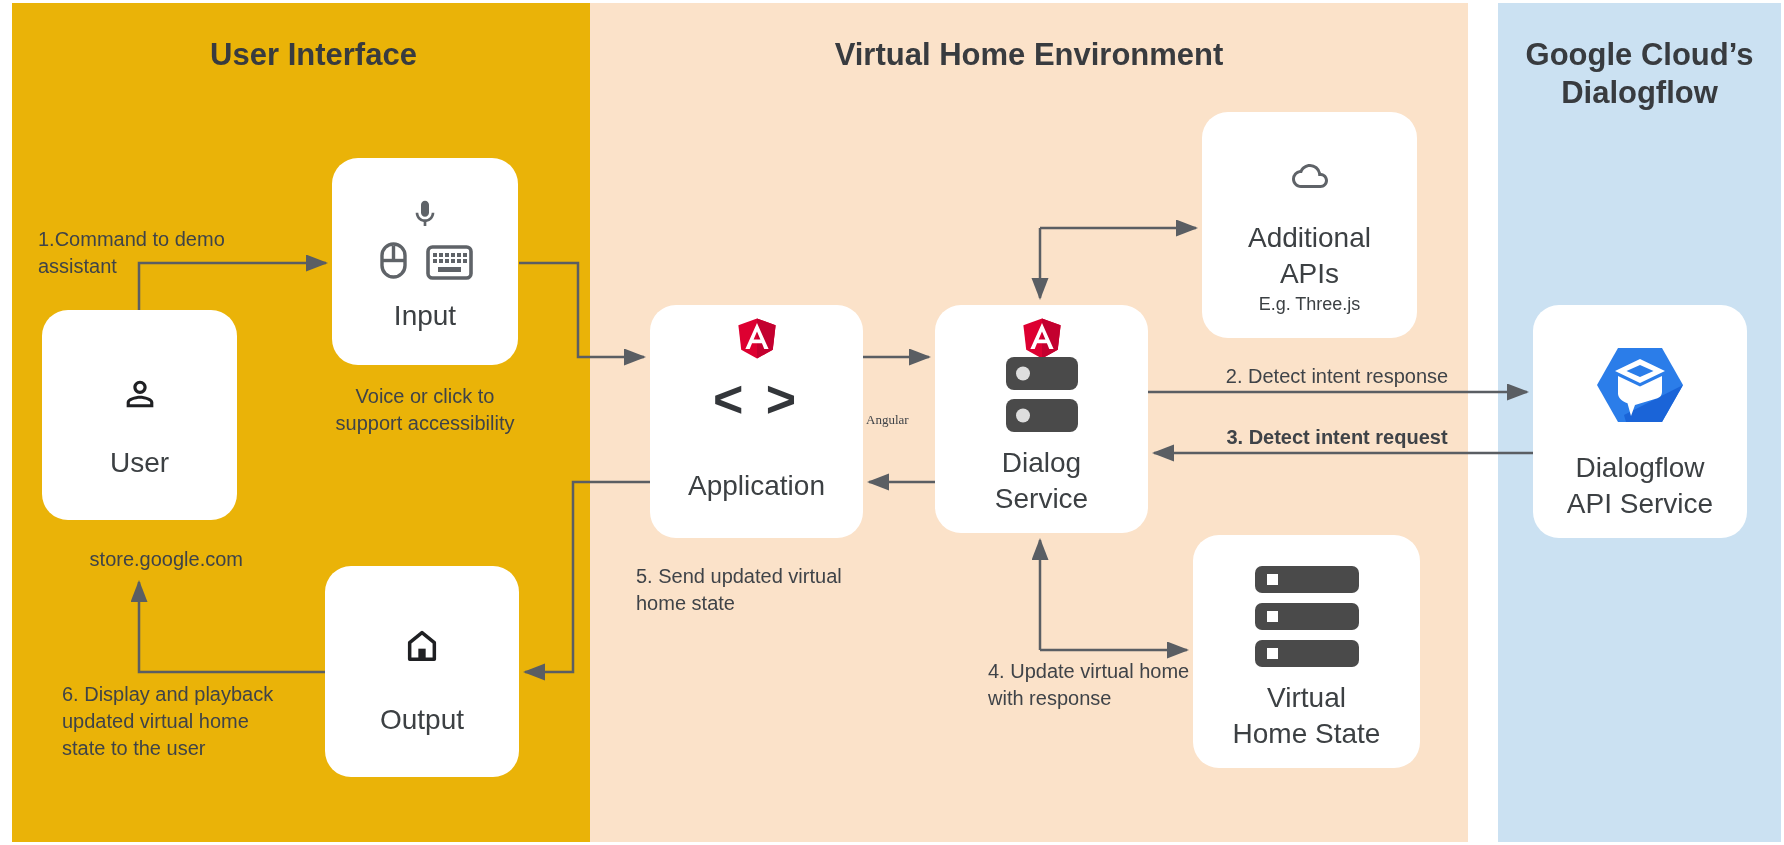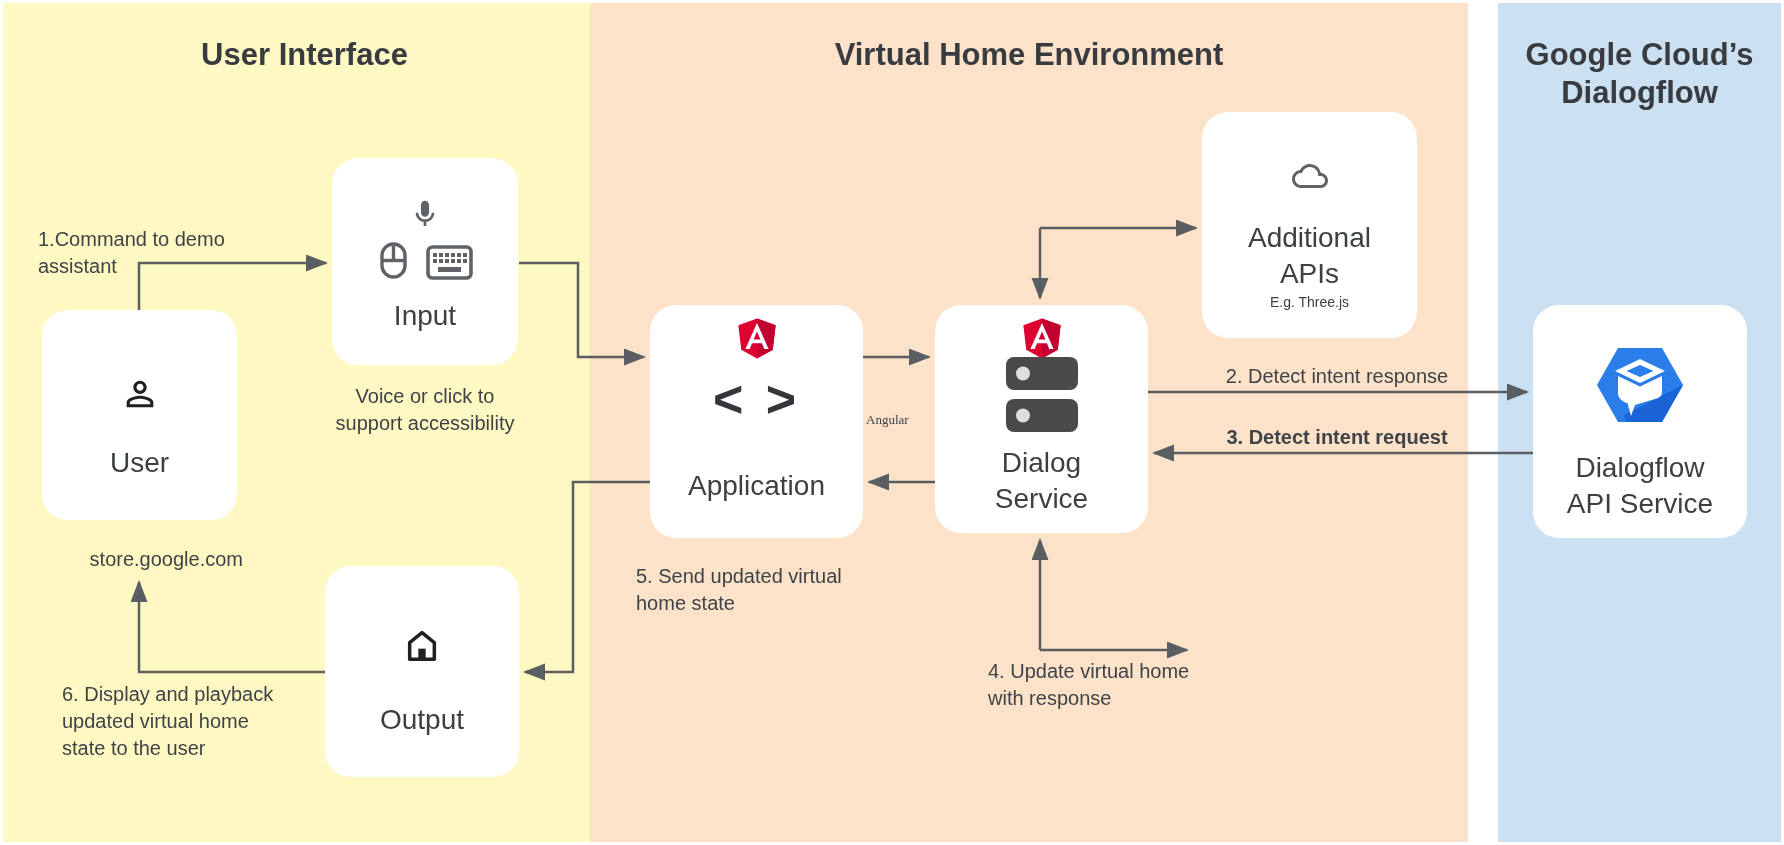--- a/index.html
+++ b/index.html
@@ -1,21 +1,21 @@
 <!DOCTYPE html>
 <html><head>
 <meta charset="utf-8">
 <style>
   html,body{margin:0;padding:0;background:#ffffff;}
   .canvas{
     position:relative;width:1784px;height:845px;background:#ffffff;overflow:hidden;
     font-family:"Liberation Sans",sans-serif;color:#3C4043;
   }
   .section{position:absolute;top:3px;height:839px;}
-  #sec-ui{left:3px;width:603px;background:#fef9c3;}
+  #sec-ui{left:12px;width:603px;background:#eab308;}
   #sec-vhe{left:590px;width:878px;background:#FBE2C9;}
   #sec-gcd{left:1498px;width:283px;background:#CBE1F2;}
   .section-title{
     position:absolute;top:33px;left:0;width:100%;text-align:center;
     font-size:31px;font-weight:700;color:#383B3F;line-height:38px;
   }
   .card{position:absolute;background:#ffffff;border-radius:26px;}
   #card-user{left:42px;top:310px;width:195px;height:210px;}
   #card-input{left:332px;top:158px;width:186px;height:207px;}
   #card-output{left:325px;top:566px;width:194px;height:211px;}
@@ -24,21 +24,21 @@
   #card-apis{left:1202px;top:112px;width:215px;height:226px;}
   #card-vhs{left:1193px;top:535px;width:227px;height:233px;}
   #card-df{left:1533px;top:305px;width:214px;height:233px;}
   .card .icon{position:absolute;left:50%;transform:translateX(-50%);}
   .node-label{
     position:absolute;left:0;width:100%;text-align:center;
     font-size:28px;line-height:36px;color:#3C4043;
   }
   .node-sub{
     position:absolute;left:0;width:100%;text-align:center;
-    font-size:14px;color:#3C4043;
+    font-size:18px;color:#3C4043;
   }
   .code-glyph{
     position:absolute;left:0;width:100%;top:64px;text-align:center;
     font-size:52px;font-weight:700;color:#33363A;letter-spacing:4px;
   }
   .annotation{
     position:absolute;font-size:20px;line-height:27px;color:#3F4348;
   }
   .center{text-align:center;}
   #connectors{position:absolute;left:0;top:0;pointer-events:none;}
@@ -154,20 +154,40 @@
         <path fill="#5F6368" d="M19.35 10.04A7.49 7.49 0 0012 4C9.11 4 6.6 5.64 5.35 8.04A5.994 5.994 0 000 14c0 3.31 2.69 6 6 6h13c2.76 0 5-2.24 5-5 0-2.64-2.05-4.78-4.65-4.96zM19 18H6c-2.21 0-4-1.79-4-4s1.79-4 4-4h.71C7.37 7.69 9.48 6 12 6c3.04 0 5.5 2.46 5.5 5.5v.5H19c1.66 0 3 1.34 3 3s-1.34 3-3 3z"></path>
       </svg>
     </span>
     <div class="node-label" style="top:108px;">
       <div>Additional</div>
       <div>APIs</div>
     </div>
     <div class="node-sub" style="top:182px;">E.g. Three.js</div>
   </div>
 
+  <div class="card" id="card-vhs">
+    <span class="icon" style="top:31px;">
+      <svg width="104" height="101" viewBox="0 0 104 101">
+        <g fill="#4A4A4A">
+          <rect x="0" y="0" width="104" height="27" rx="7"></rect>
+          <rect x="0" y="37" width="104" height="27" rx="7"></rect>
+          <rect x="0" y="74" width="104" height="27" rx="7"></rect>
+        </g>
+        <g fill="#FFFFFF">
+          <rect x="12" y="8" width="11" height="11"></rect>
+          <rect x="12" y="45" width="11" height="11"></rect>
+          <rect x="12" y="82" width="11" height="11"></rect>
+        </g>
+      </svg>
+    </span>
+    <div class="node-label" style="top:145px;">
+      <div>Virtual</div>
+      <div>Home State</div>
+    </div>
+  </div>
 
   <div class="card" id="card-df">
     <span class="icon" style="top:30px;">
       <svg width="102" height="100" viewBox="0 0 100 100">
         <polygon fill="#2B7DE9" points="7,50 28,13 72,13 93,50 72,87 28,87"></polygon>
         <polygon fill="#1A64D8" points="34,80 93,50 72,87 36,87"></polygon>
         <path fill="#FFFFFF" fill-rule="evenodd" d="M50,24 L75,36 L50,48 L25,36 Z M50,30 L63.5,36 L50,42 L36.5,36 Z"></path>
         <path fill="#FFFFFF" d="M28,41 L50,51.5 L72,41 L72,57 C72,60 70.2,62.4 67.4,63.3 L45,70 L41,81 L37.5,68.2 C32,66.4 28,62.8 28,58.5 Z"></path>
       </svg>
     </span>

